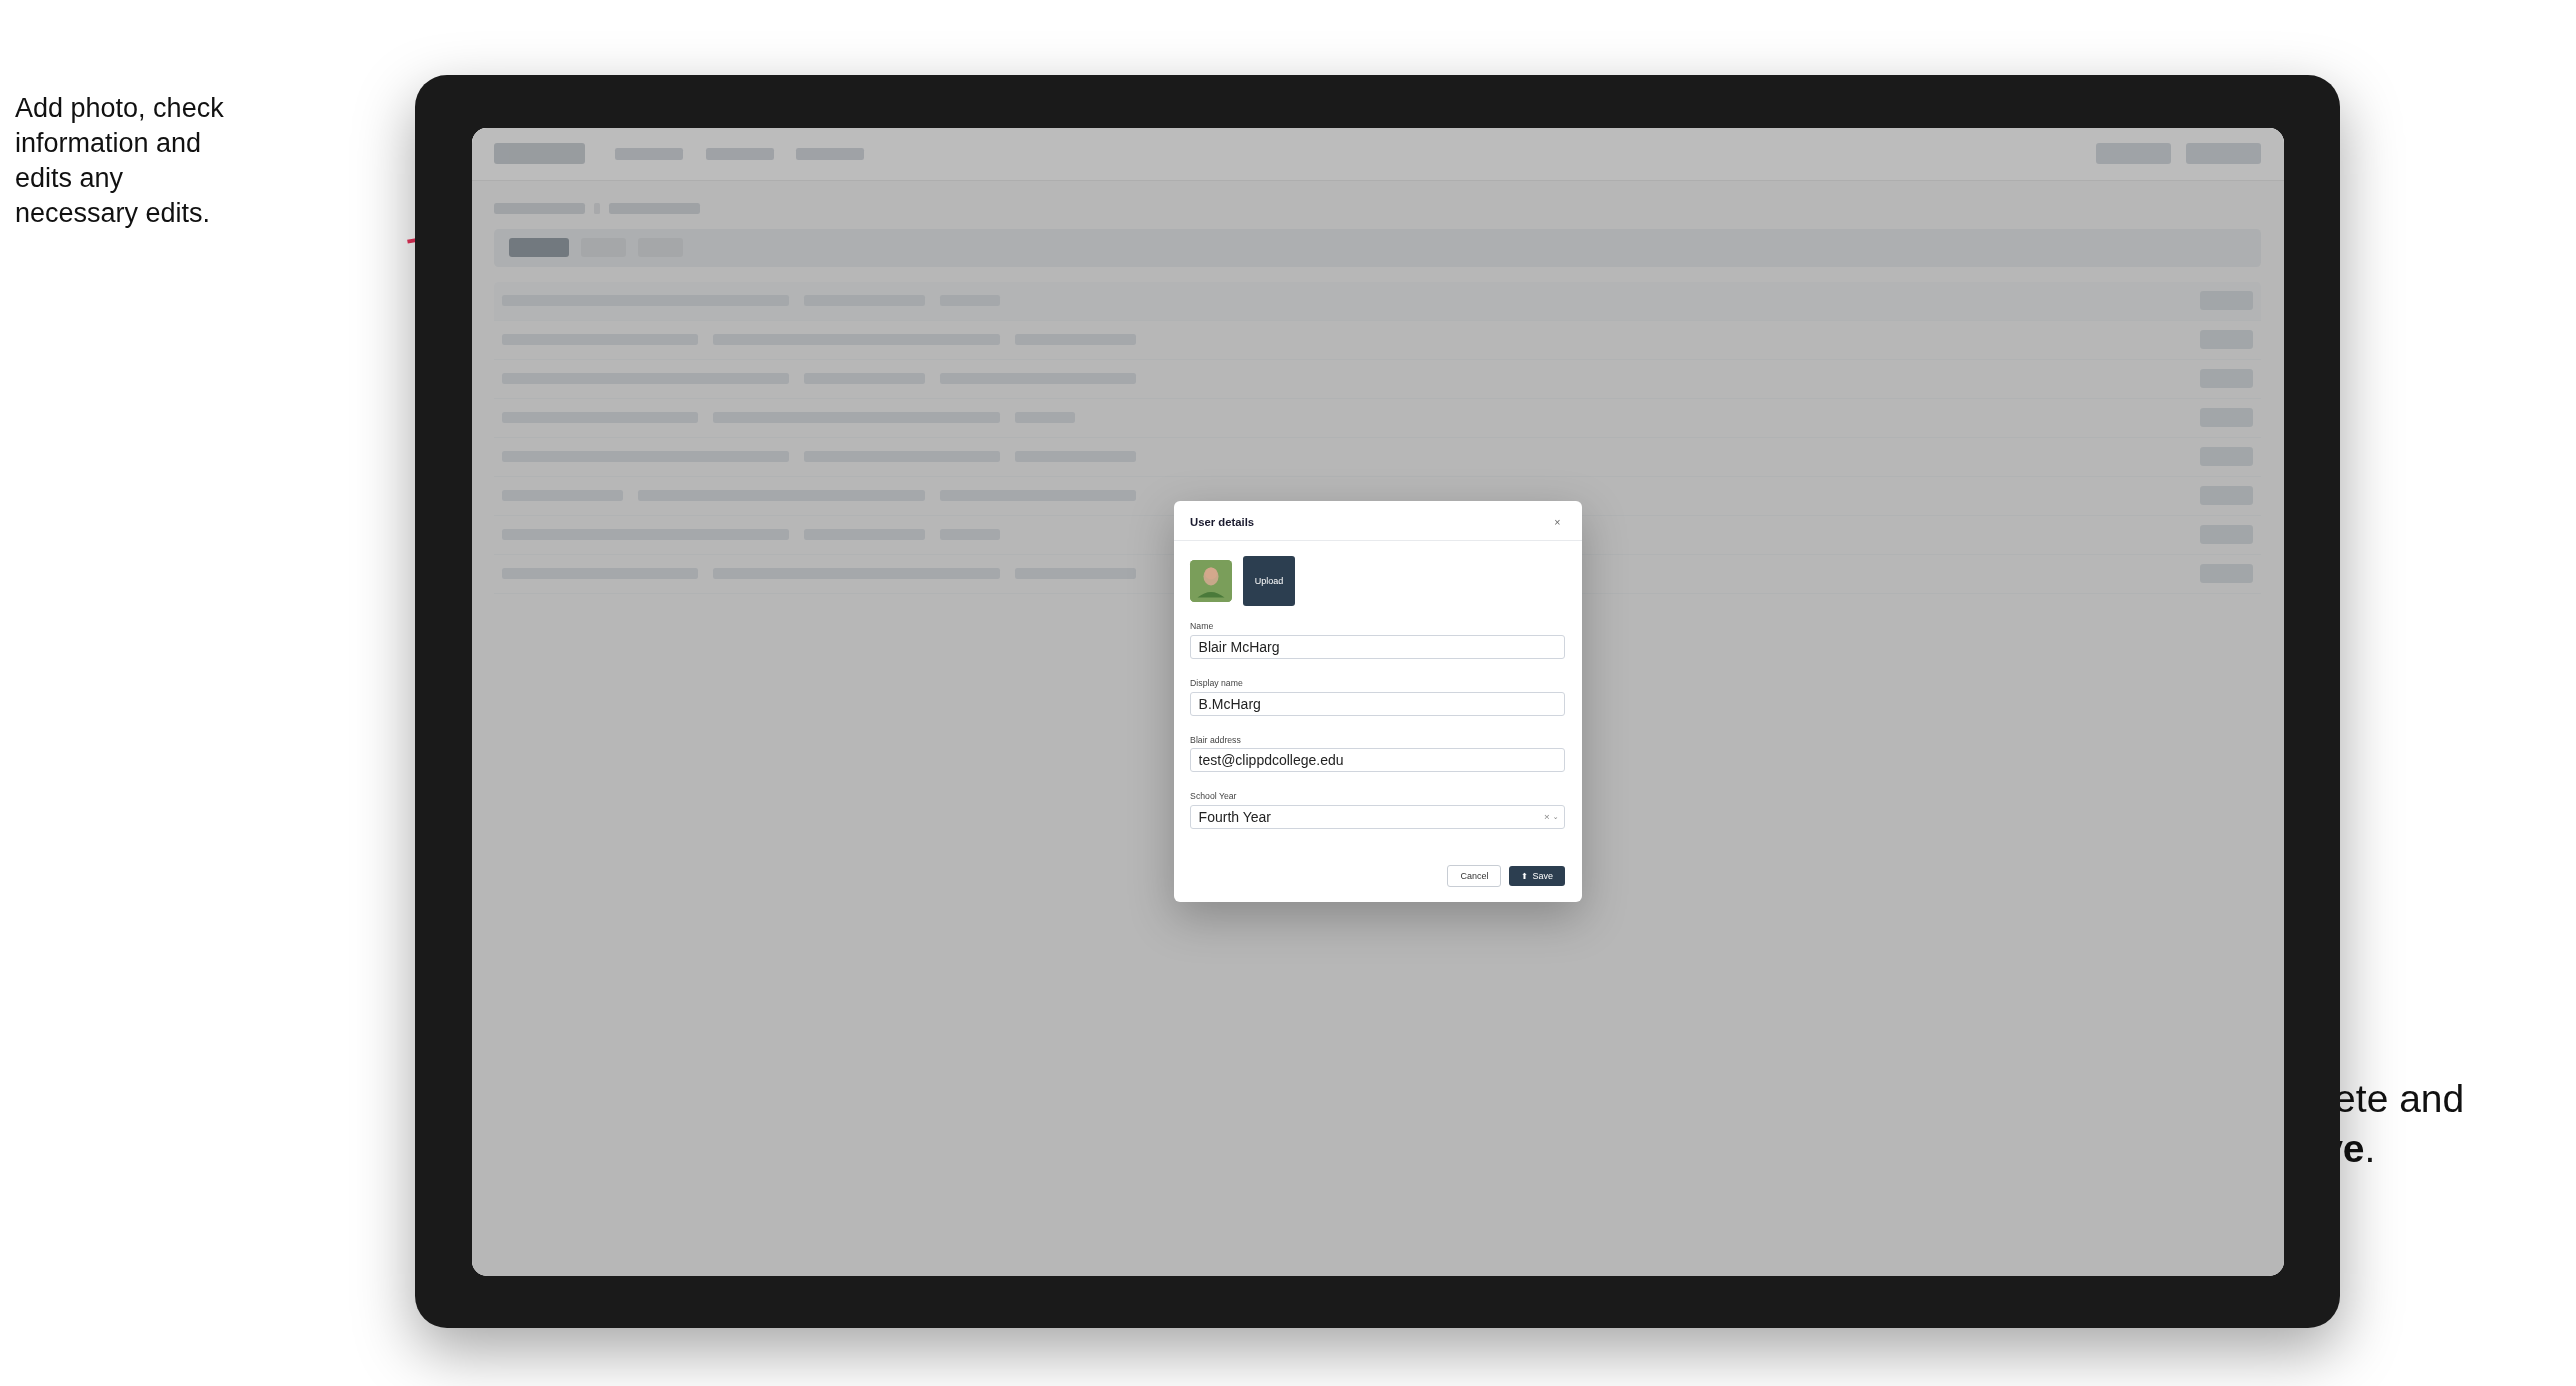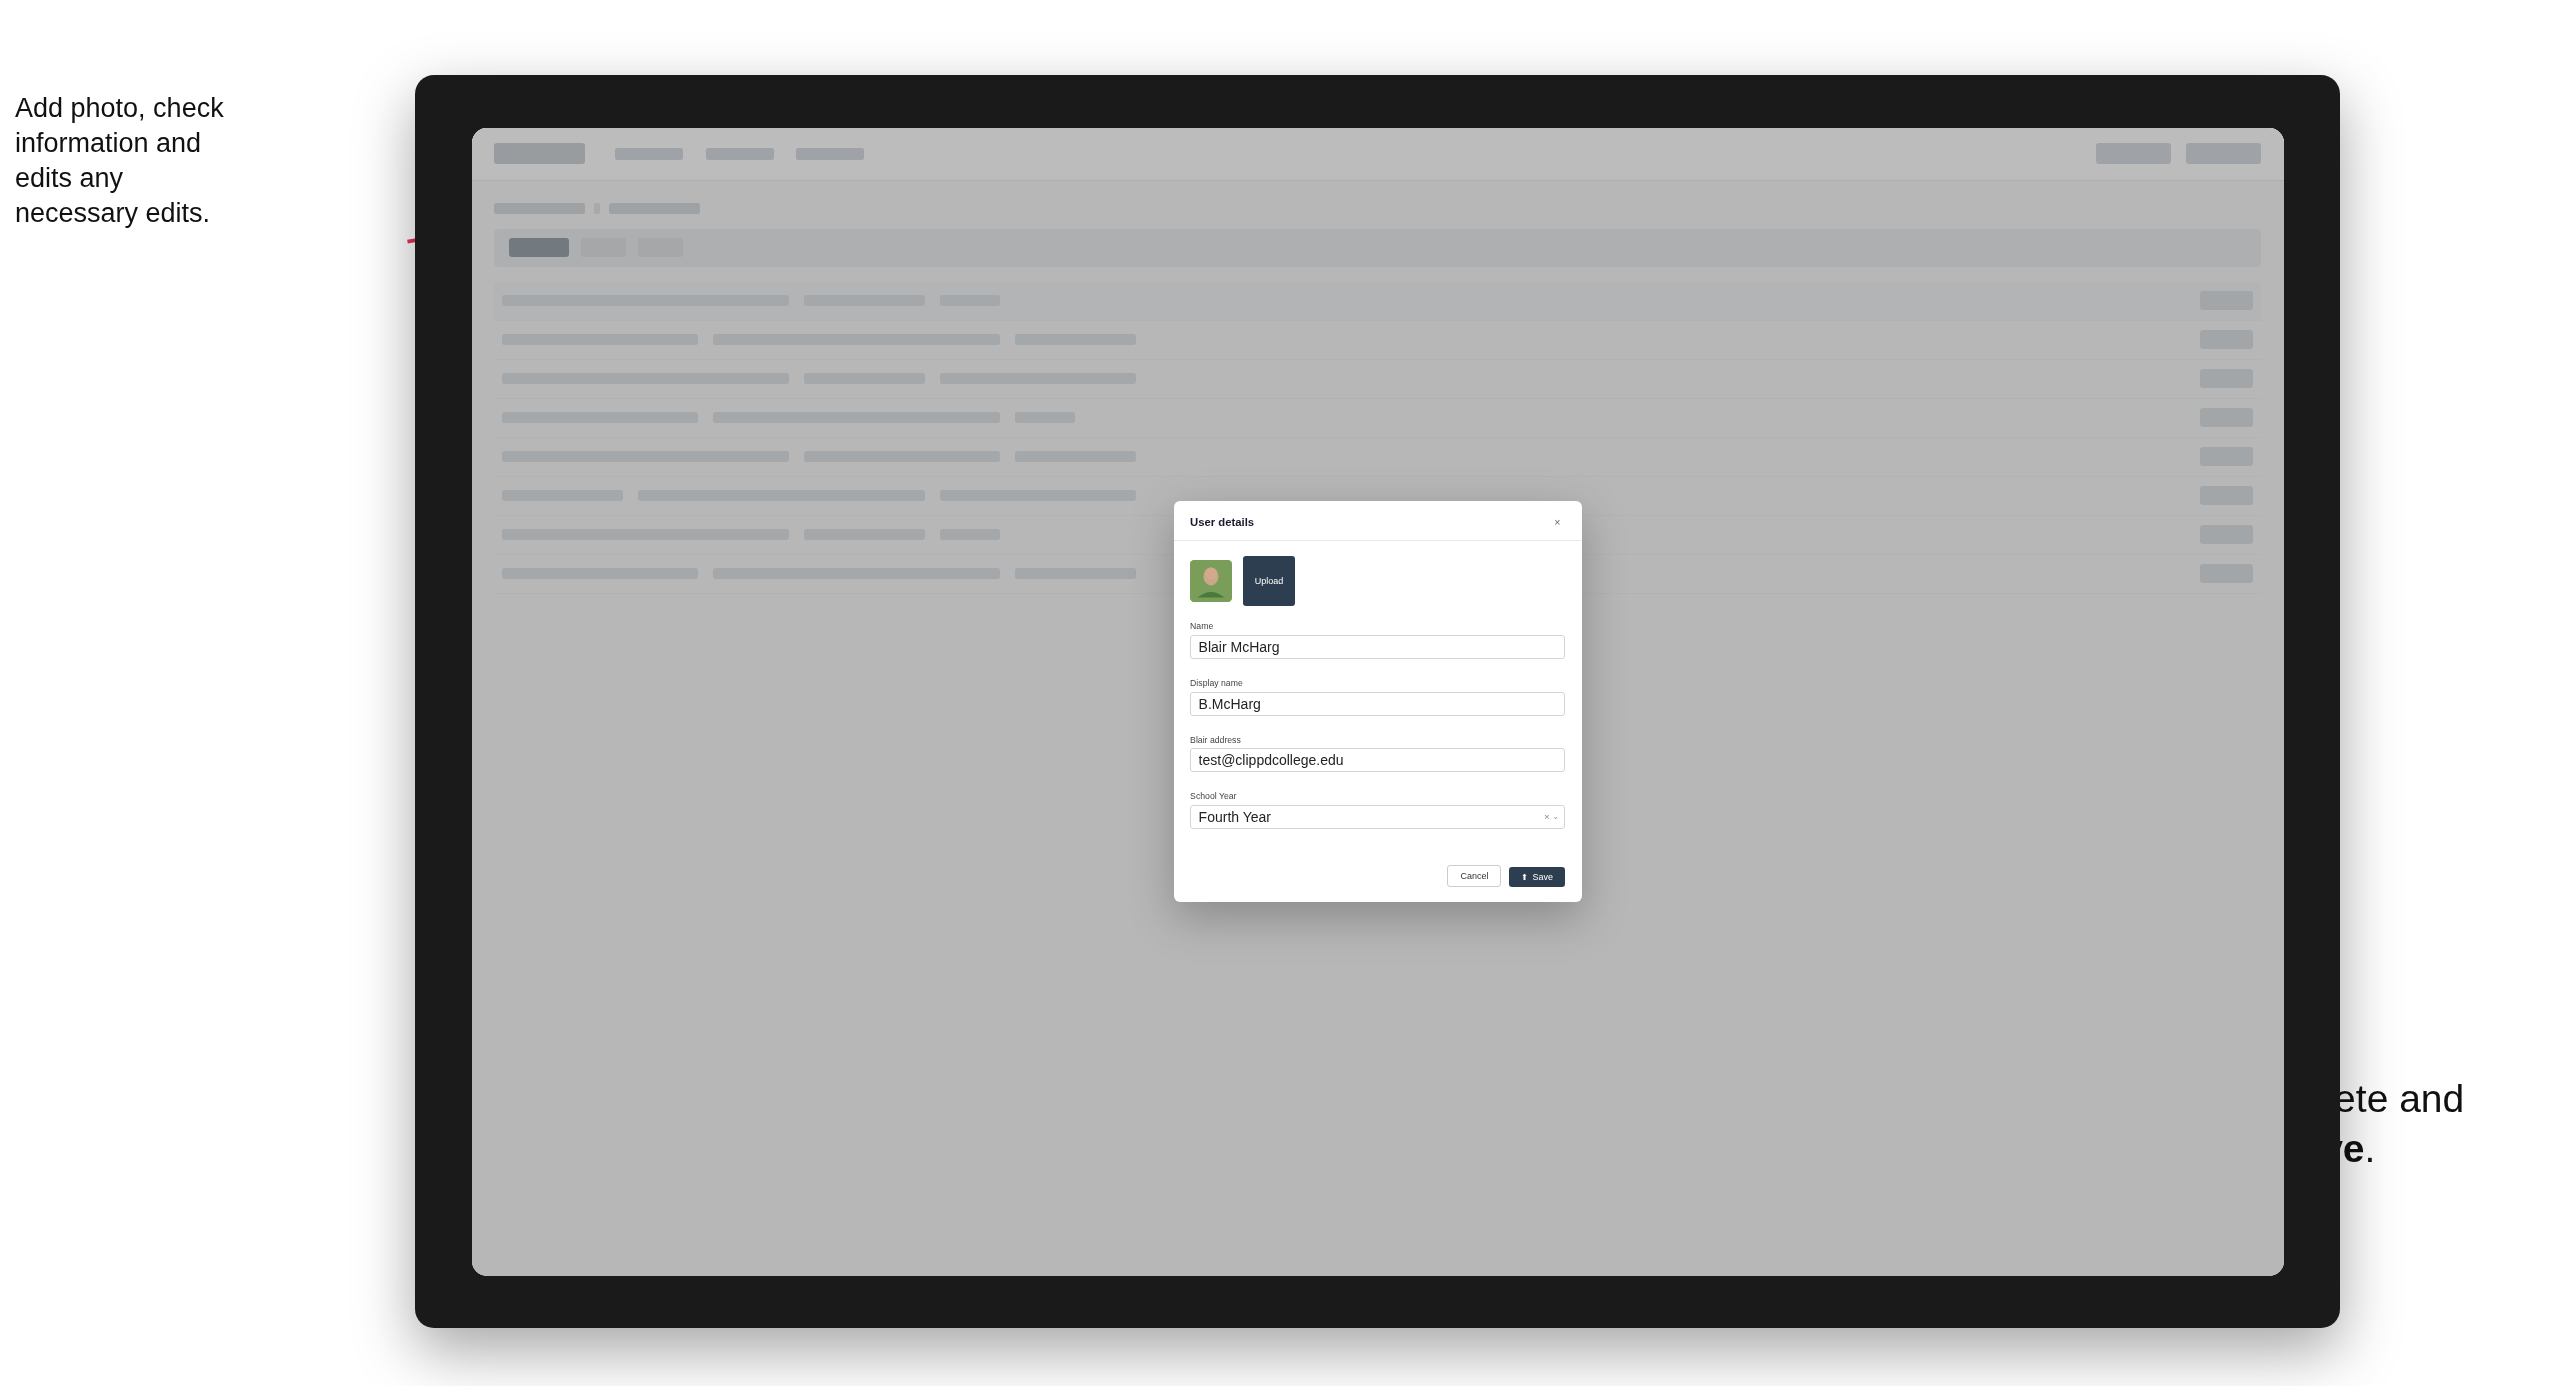--- a/index.html
+++ b/index.html
@@ -40,21 +40,21 @@
     }
 
     
     .tablet {
       position: absolute;
       top: 75px;
       left: 415px;
       width: 1925px;
       height: 1253px;
       background: #1a1a1a;
-      border-radius: 19px;
+      border-radius: 32px;
       box-shadow: 0 22.6px 60px rgba(0,0,0,0.35);
       display: flex;
       align-items: center;
       justify-content: center;
     }
 
     .tablet-screen {
       width: 1812px;
       height: 1148px;
       background: #f0f0f0;
@@ -356,21 +356,21 @@
     .select-chevron {
       cursor: pointer;
       color: #888;
       font-size: 7.5px;
       line-height: 1;
     }
 
     
     .modal-footer {
       display: flex;
-      align-items: flex-end;
+      align-items: center;
       justify-content: flex-end;
       gap: 7.5px;
       padding: 0 16.6px 15px;
       margin-left: 28px;
     }
 
     .btn-cancel {
       background: #fff;
       color: #333;
       border: 0.8px solid #c8cdd4;

